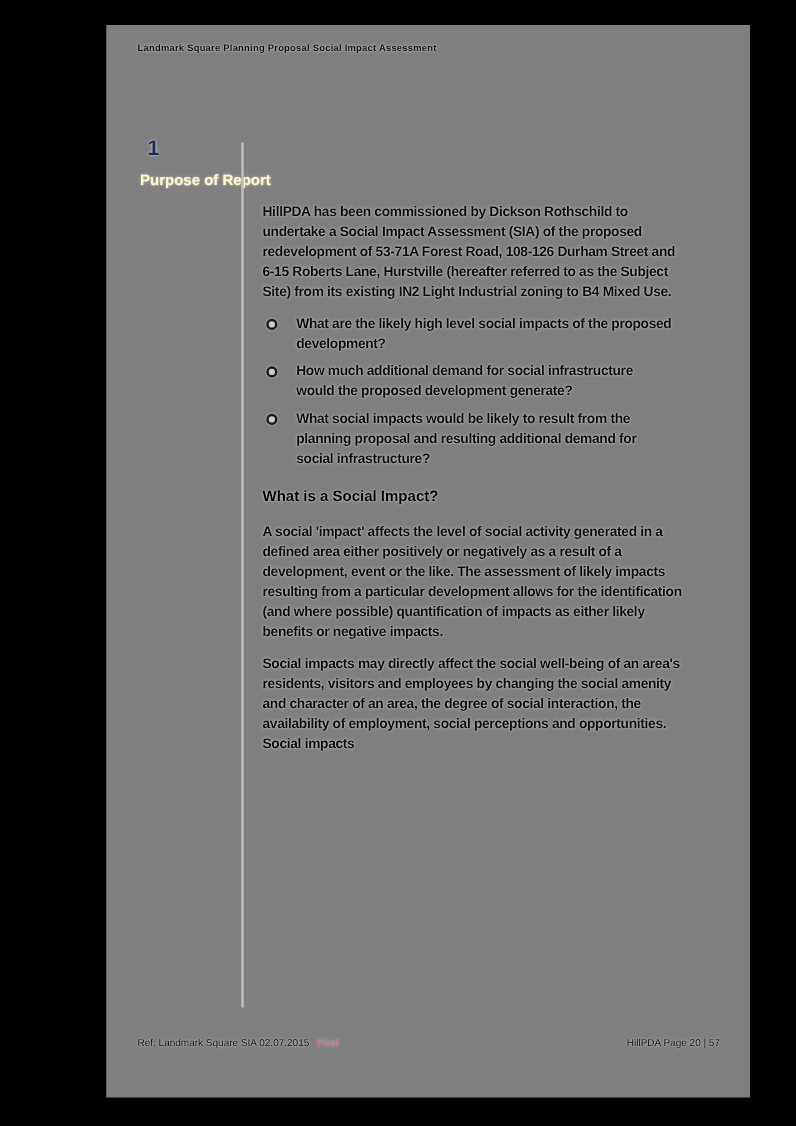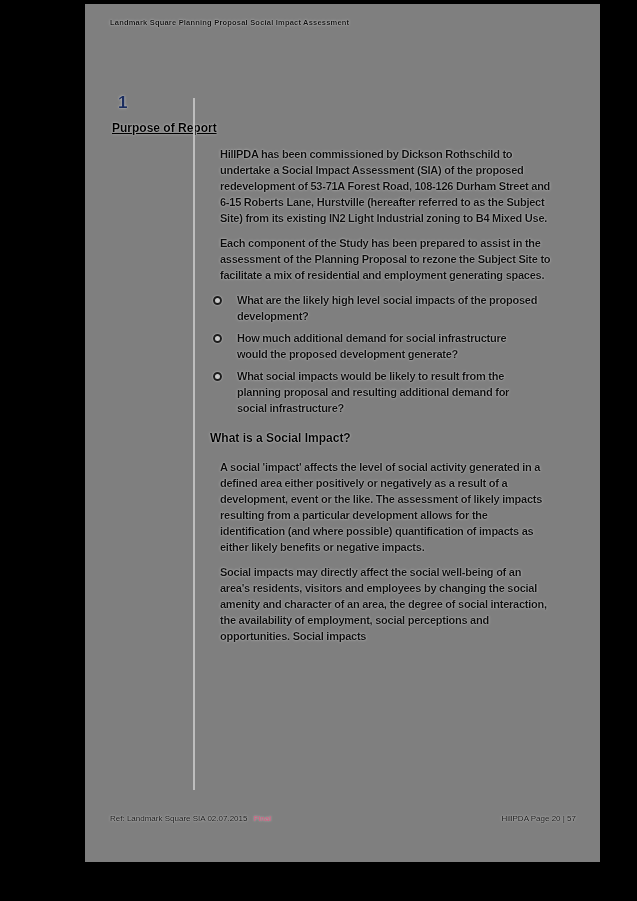--- a/index.html
+++ b/index.html
@@ -4,49 +4,49 @@
 <style>
   html, body { margin:0; padding:0; }
   body {
     width:637px; height:901px;
     background:#000000;
     position:relative;
     font-family:"Liberation Sans", sans-serif;
     overflow:hidden;
   }
   .page {
-    position:absolute; left:85px; top:4px;
+    position:absolute; left:85px; top:20px;
     width:515px; height:858px;
     background:#7f7f7f;
   }
   .halo { text-shadow: 0 0 1px rgba(255,255,255,.65), 0 0 3px rgba(255,255,255,.45); }
   .running-header {
     position:absolute; left:25px; top:14px;
     font-size:7.5px; font-weight:bold; color:#101010;
     letter-spacing:.2px;
   }
   .h1 {
     position:absolute; left:33px; top:78px;
     color:#1b2d5e; font-size:17px; font-weight:bold;
     display:flex; gap:40px; letter-spacing:.5px;
   }
   .subhead-purpose {
     position:absolute; left:27px; top:117px;
-    color:#000000; font-size:12px; font-weight:bold;text-decoration:underline;
+    color:#fef9c3; font-size:12px; font-weight:bold;
   }
   .vrule {
     position:absolute; left:108px; top:94px;
     width:2px; height:692px; background:#bdbdbd;
   }
   .body-col {
     position:absolute; left:125px; top:142px; width:341px;
     font-size:11px; font-weight:bold; color:#0b0b0b;
     line-height:16px; letter-spacing:-.25px;
   }
-  .body-col p { margin:0 0 9px 10px; }
+  .body-col p { margin:0 0 9px 0; }
   ul.qlist { list-style:none; margin:2px 12px 6px 0; padding:0; }
   ul.qlist li { position:relative; padding-left:27px; margin:0 0 6px 0; }
   .bullet-marker {
     position:absolute; left:3px; top:4px;
     width:5px; height:5px;
     border:2px solid #1c1c1c; background:#c9c9c9;
     border-radius:50%;
     box-shadow:0 0 2px rgba(255,255,255,.6);
   }
   .subhead2 {
@@ -71,21 +71,20 @@
     <span>1</span>
   </h1>
 
   <div class="subhead-purpose halo">Purpose of Report</div>
 
   <div class="vrule"></div>
 
   <div class="body-col halo">
 
     <p>HillPDA has been commissioned by Dickson Rothschild to undertake a Social Impact Assessment (SIA) of the proposed redevelopment of 53-71A Forest Road, 108-126 Durham Street and 6-15 Roberts Lane, Hurstville (hereafter referred to as the Subject Site) from its existing IN2 Light Industrial zoning to B4 Mixed Use.</p>
-    <p>Each component of the Study has been prepared to assist in the assessment of the Planning Proposal to rezone the Subject Site to facilitate a mix of residential and employment generating spaces.</p>
 
     <ul class="qlist">
       <li>
         <span class="bullet-marker"></span>
         <span>What are the likely high level social impacts of the proposed development?</span>
       </li>
       <li>
         <span class="bullet-marker"></span>
         <span>How much additional demand for social infrastructure would the proposed development generate?</span>
       </li>

